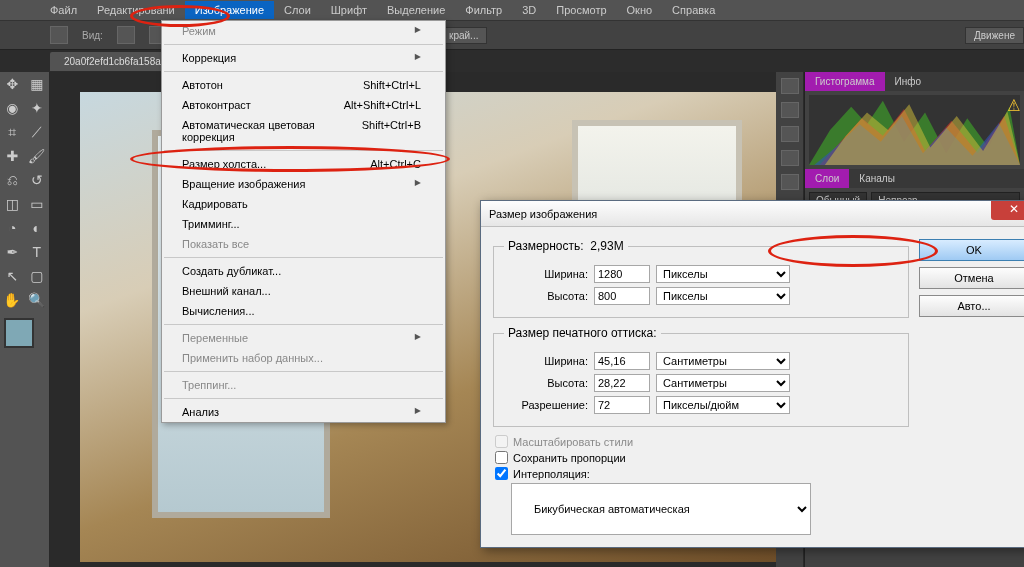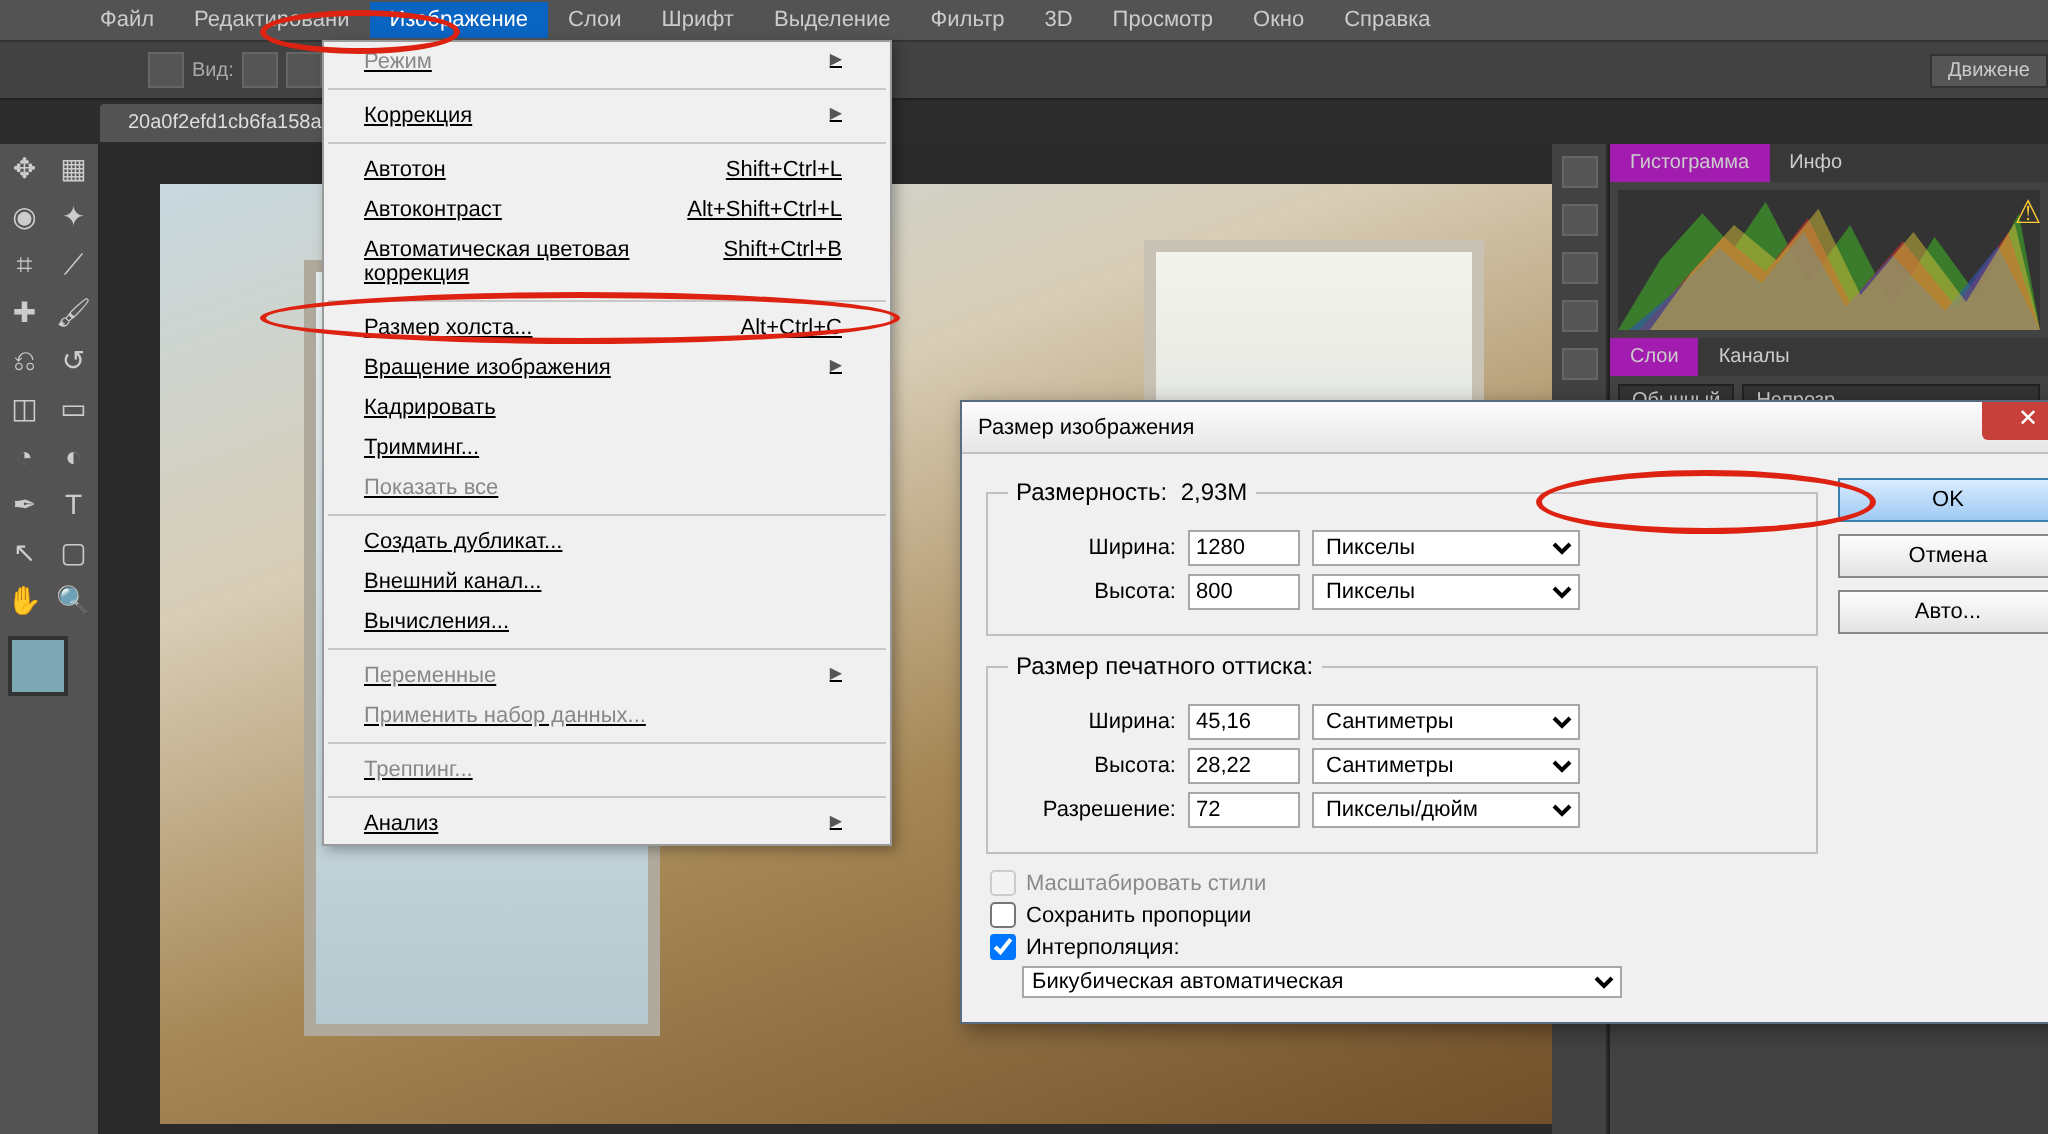--- a/index.html
+++ b/index.html
@@ -1,20 +1,20 @@
 <!DOCTYPE html>
 <html><head>
 <meta charset="utf-8">
 <style>
 * { box-sizing: border-box; margin: 0; padding: 0; font-family: "Segoe UI", Tahoma, sans-serif; }
 body { width: 1024px; height: 567px; background: #535353; overflow: hidden; position: relative; font-size: 11px; color: #ccc; }
 .menubar { background: #535353; height: 20px; display: flex; align-items: center; padding-left: 40px; gap: 0; position: relative; z-index: 10; }
 .menubar span { padding: 3px 10px; cursor: pointer; }
 .menubar span.active { background: #0a64c2; color: #fff; }
-.optionsbar { background: #424242; height: 30px; border-top: 1px solid #333; border-bottom: 1px solid #222; display: flex; align-items: center; padding-left: 74px; gap: 4px; }
+.optionsbar { background: #424242; height: 30px; border-top: 1px solid #333; border-bottom: 1px solid #222; display: flex; align-items: center; padding-left: 50px; gap: 14px; }
 .optionsbar .ico { width: 18px; height: 18px; background: #555; border: 1px solid #666; }
 .optionsbar .sep { width: 1px; height: 20px; background: #333; }
 .optionsbar .lbl { font-size: 10px; color: #aaa; }
 .optionsbar .btn { background: #555; border: 1px solid #333; padding: 2px 8px; font-size: 10px; color: #ccc; }
 .tabbar { background: #2c2c2c; height: 22px; display: flex; align-items: center; padding-left: 50px; }
 .tabbar .tab { background: #535353; padding: 4px 14px; font-size: 10px; color: #ddd; border-radius: 2px 2px 0 0; }
 .workspace { position: absolute; top: 72px; left: 0; right: 0; bottom: 0; display: flex; }
 .toolbox { width: 50px; background: #535353; border-right: 1px solid #282828; display: flex; flex-direction: column; }
 .toolbox .row { display: flex; }
 .toolbox .tool { width: 24px; height: 22px; margin: 1px; display: flex; align-items: center; justify-content: center; color: #ccc; font-size: 14px; cursor: pointer; }
@@ -32,21 +32,21 @@
 .panel-area .layersbody { flex: 1; background: #424242; padding: 4px; }
 .panel-area .layersbody .opts { display: flex; gap: 4px; margin-bottom: 4px; }
 .panel-area .layersbody .opts .sel { background: #333; border: 1px solid #222; padding: 2px 6px; font-size: 10px; }
 .panel-area .layersbody .layer { background: #535353; height: 36px; display: flex; align-items: center; gap: 4px; padding: 2px; }
 .panel-area .layersbody .layer .eye { width: 14px; text-align: center; }
 .panel-area .layersbody .layer .thumb { width: 32px; height: 28px; background: linear-gradient(#cdb, #876); border: 1px solid #222; }
 .iconcol { width: 28px; background: #424242; border-right: 1px solid #2a2a2a; display: flex; flex-direction: column; align-items: center; gap: 8px; padding-top: 6px; }
 .iconcol div { width: 18px; height: 16px; background: #555; border: 1px solid #666; }
 
 
-.dropdown { position: absolute; left: 161px; top: 20px; width: 285px; background: #f0f0f0; color: #000; border: 1px solid #9a9a9a; box-shadow: 2px 2px 6px rgba(0,0,0,.3); z-index: 100; text-decoration: underline; }
+.dropdown { position: absolute; left: 161px; top: 20px; width: 285px; background: #f0f0f0; color: #000; border: 1px solid #9a9a9a; box-shadow: 2px 2px 6px rgba(0,0,0,.3); z-index: 100; }
 .dropdown .mi { padding: 4px 24px 4px 20px; display: flex; justify-content: space-between; font-size: 11px; cursor: pointer; background:#f0f0f0; }
 .dropdown .mi.disabled { color:#888; }
 .dropdown .mi.arrow::after { content: "▶"; font-size: 8px; color: #555; }
 .dropdown .mi.hl { background: #0a64c2; color: #fff; }
 .dropdown .sep { height: 1px; background: #c8c8c8; margin: 3px 2px; }
 
 .dialog { position: absolute; left: 480px; top: 200px; width: 562px; background: #f0f0f0; border: 1px solid #5a6b80; box-shadow: 3px 3px 10px rgba(0,0,0,.4); z-index: 200; font-size: 11px; color: #000; }
 .dialog .titlebar { height: 26px; background: linear-gradient(#fdfdfd, #e6e6e6); display: flex; align-items: center; padding-left: 8px; border-bottom: 1px solid #bfbfbf; }
 .dialog .titlebar .close { position: absolute; right: 4px; top: 0; width: 46px; height: 19px; background: #c8403a; color: #fff; text-align: center; font-size: 12px; border-radius: 0 0 3px 3px; line-height: 17px; }
 .dialog .body { padding: 12px; display: flex; gap: 10px; }
@@ -55,21 +55,21 @@
 .dialog legend { font-size: 12px; padding: 0 4px; }
 .dialog .row { display: flex; align-items: center; gap: 6px; margin: 4px 0; }
 .dialog .row label { width: 84px; text-align: right; }
 .dialog .row input[type=text] { width: 56px; border: 1px solid #a7a7a7; padding: 2px 3px; font-size: 11px; background: #fff; }
 .dialog .row select { width: 134px; border: 1px solid #a7a7a7; padding: 1px 2px; font-size: 11px; background: #fff; }
 .dialog .chk { display: flex; align-items: center; gap: 5px; margin: 3px 2px; font-size: 11px; }
 .dialog .chk.disabled { color: #8a8a8a; }
 .dialog .right { width: 110px; display: flex; flex-direction: column; gap: 6px; }
 .dialog .right button { height: 22px; background: linear-gradient(#fdfdfd, #e3e3e3); border: 1px solid #8a8a8a; font-size: 11px; cursor: pointer; }
 .dialog .right button.ok { background: linear-gradient(#d8ecff, #9fcaf3); border: 1px solid #3c7fb1; }
-.dialog select.wide { width: 300px; border: 1px solid #a7a7a7; padding: 0; font-size: 11px; margin-left: 18px; background:#fff;}
+.dialog select.wide { width: 300px; border: 1px solid #a7a7a7; padding: 18px; font-size: 11px; margin-left: 18px; background:#fff;}
 
 .hl-oval { position: absolute; border: 3px solid #d21; border-radius: 50%; pointer-events: none; z-index: 500; }
 .hl-menu  { left: 130px; top: 5px;  width: 100px; height: 22px; }
 .hl-item  { left: 130px; top: 146px; width: 320px; height: 26px; }
 .hl-ok    { left: 768px; top: 235px; width: 170px; height: 32px; }
 </style>
 </head>
 <body>
 
 <div class="menubar">

